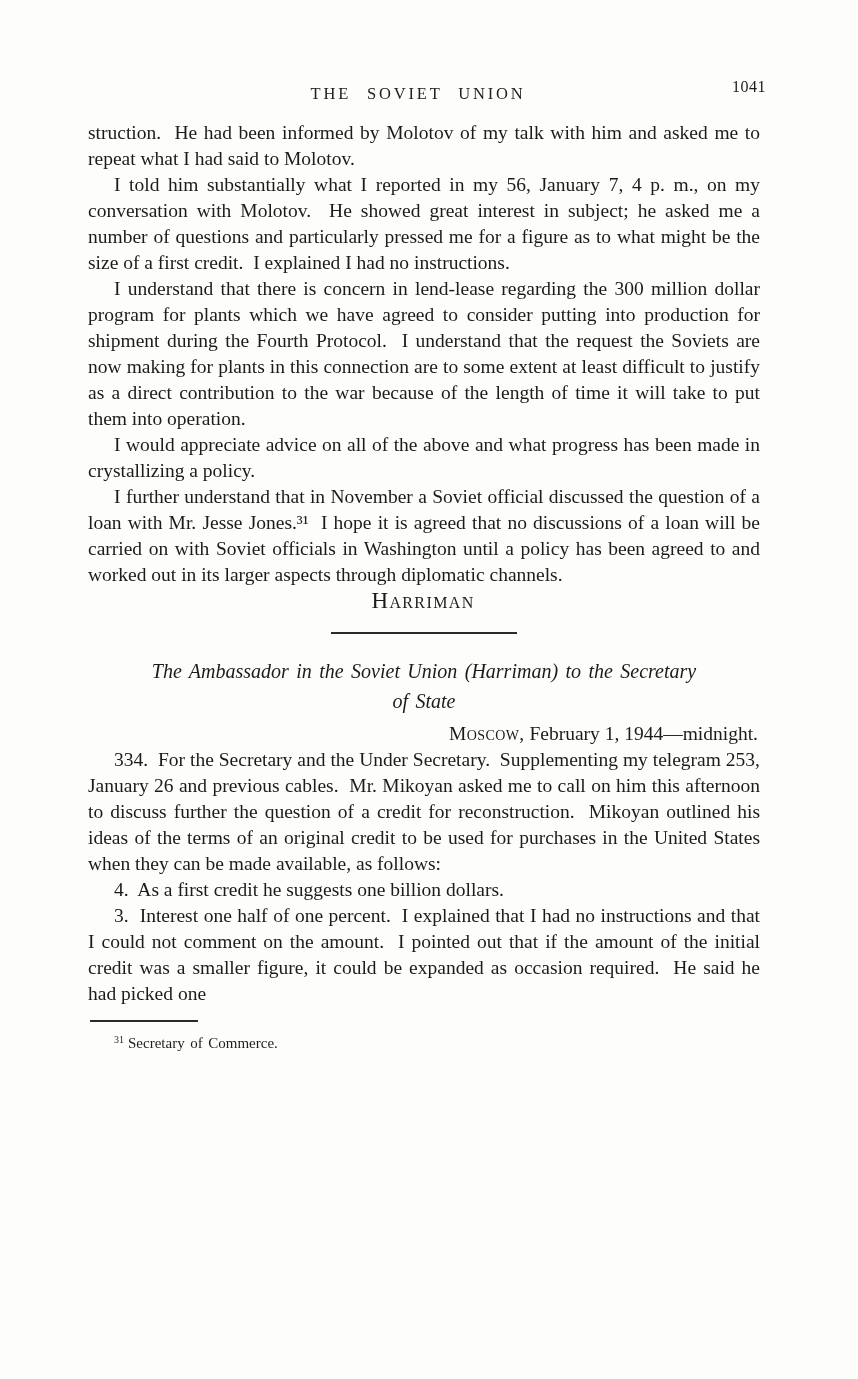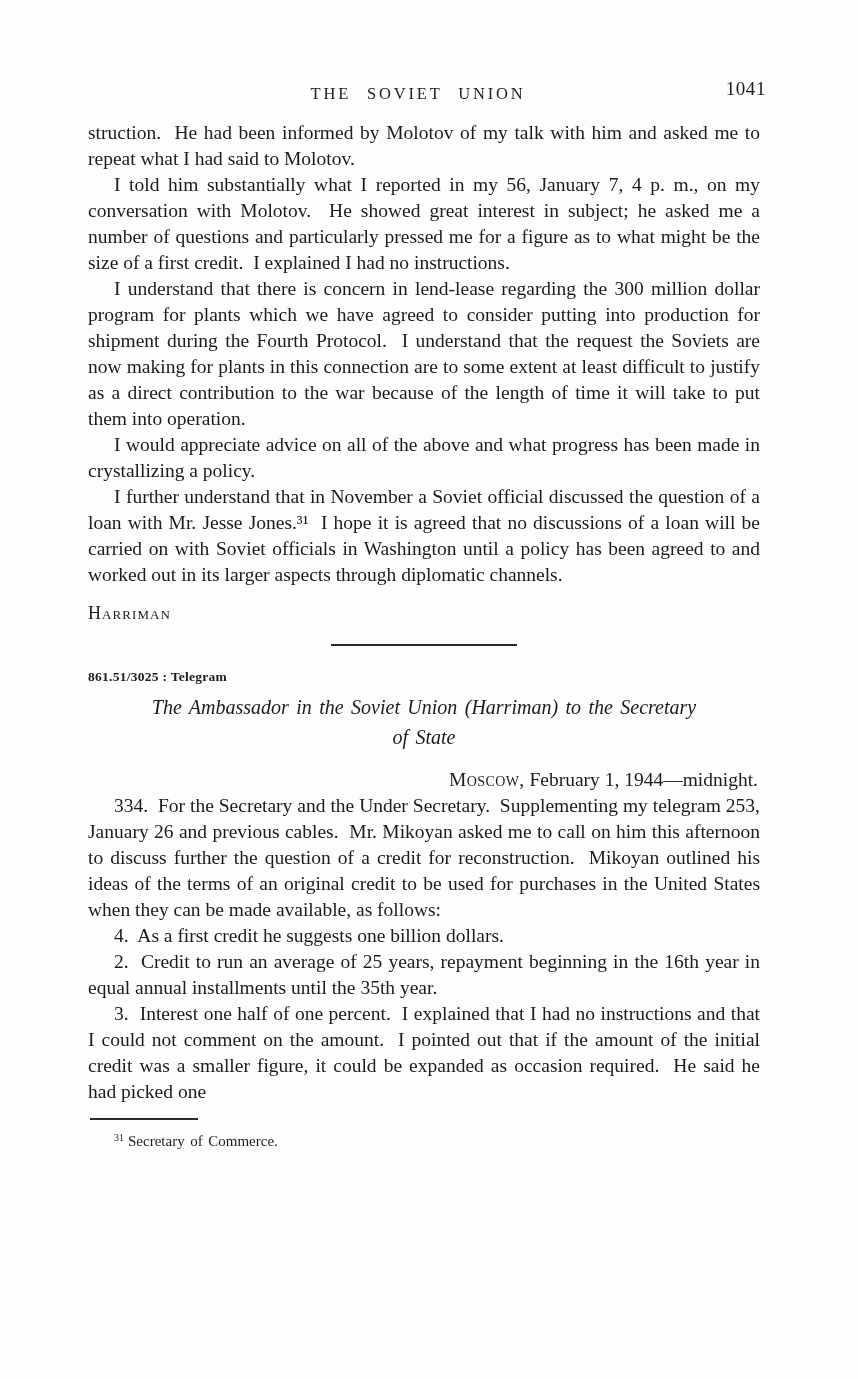--- a/index.html
+++ b/index.html
@@ -35,43 +35,42 @@
     text-align: center;
     font-size: 16.5px;
     letter-spacing: 0.17em;
     word-spacing: 0.55em;
     color: #222;
   }
   .page-number {
     position: absolute;
     right: -6px;
     top: -6px;
-    font-size: 19px;
+    font-size: 16px;
     letter-spacing: 0.03em;
     margin-left: 46px;
   }
   
   .body-block { margin-top: 8px; }
   .para {
     margin: 0;
     font-size: 19.5px;
     line-height: 26px;
     text-align: justify;
     white-space: pre-wrap;
     color: #1b1b1b;
   }
   .para.indent { text-indent: 26px; }
   .signature {
     font-variant: small-caps;
-    text-align: left;
-    font-size: 18px;
+    text-align: center;
+    font-size: 23px;
     line-height: 26px;
     letter-spacing: 0.06em;
     padding-right: 2px;
-    margin-top: 12px;
   }
   
   .section-rule {
     border: none;
     border-top: 2.5px solid #2a2a2a;
     width: 186px;
     margin: 18px auto 22px auto;
   }
   
   .citation {
@@ -83,21 +82,21 @@
   }
   .doc-heading {
     margin-top: 6px;
     font-style: italic;
     font-size: 20px;
     line-height: 30px;
     text-align: center;
     word-spacing: 0.12em;
   }
   .dateline {
-    margin-top: 15px;
+    margin-top: 5px;
     font-size: 19.5px;
     line-height: 26px;
     text-align: right;
     padding-right: 2px;
   }
   .dateline .place { font-variant: small-caps; letter-spacing: 0.02em; }
   .received-line {
     font-size: 19.5px;
     line-height: 26px;
     text-align: right;
@@ -141,35 +140,33 @@
       <p class="para indent">I told him substantially what I reported in my 56, January 7, 4 p. m., on my conversation with Molotov.  He showed great interest in subject; he asked me a number of questions and particularly pressed me for a figure as to what might be the size of a first credit.  I explained I had no instructions.</p>
       <p class="para indent">I understand that there is concern in lend-lease regarding the 300 million dollar program for plants which we have agreed to consider putting into production for shipment during the Fourth Protocol.  I understand that the request the Soviets are now making for plants in this connection are to some extent at least difficult to justify as a direct contribution to the war because of the length of time it will take to put them into operation.</p>
       <p class="para indent">I would appreciate advice on all of the above and what progress has been made in crystallizing a policy.</p>
       <p class="para indent">I further understand that in November a Soviet official discussed the question of a loan with Mr. Jesse Jones.³¹  I hope it is agreed that no discussions of a loan will be carried on with Soviet officials in Washington until a policy has been agreed to and worked out in its larger aspects through diplomatic channels.</p>
       <div class="signature">Harriman</div>
     </div>
 
     <hr class="section-rule">
 
     <div>
-      <div class="citation">861.51/3025 : Telegram</div>
 
       <div class="doc-heading">
         <span>The Ambassador in the Soviet Union (Harriman) to the Secretary</span><br>
         <span>of State</span>
       </div>
 
       <div class="dateline">
         <span class="place">Moscow,</span>
         <span>February 1, 1944—midnight.</span>
       </div>
 
       <p class="para indent">334.  For the Secretary and the Under Secretary.  Supplementing my telegram 253, January 26 and previous cables.  Mr. Mikoyan asked me to call on him this afternoon to discuss further the question of a credit for reconstruction.  Mikoyan outlined his ideas of the terms of an original credit to be used for purchases in the United States when they can be made available, as follows:</p>
       <p class="para indent">4.  As a first credit he suggests one billion dollars.</p>
-      <p class="para indent">2.  Credit to run an average of 25 years, repayment beginning in the 16th year in equal annual installments until the 35th year.</p>
       <p class="para indent">3.  Interest one half of one percent.  I explained that I had no instructions and that I could not comment on the amount.  I pointed out that if the amount of the initial credit was a smaller figure, it could be expanded as occasion required.  He said he had picked one</p>
     </div>
 
     <hr class="footnote-rule">
     <p class="footnote"><sup>31</sup><span>Secretary of Commerce.</span></p>
 
   </div>
 </div>
 
 </body></html>

